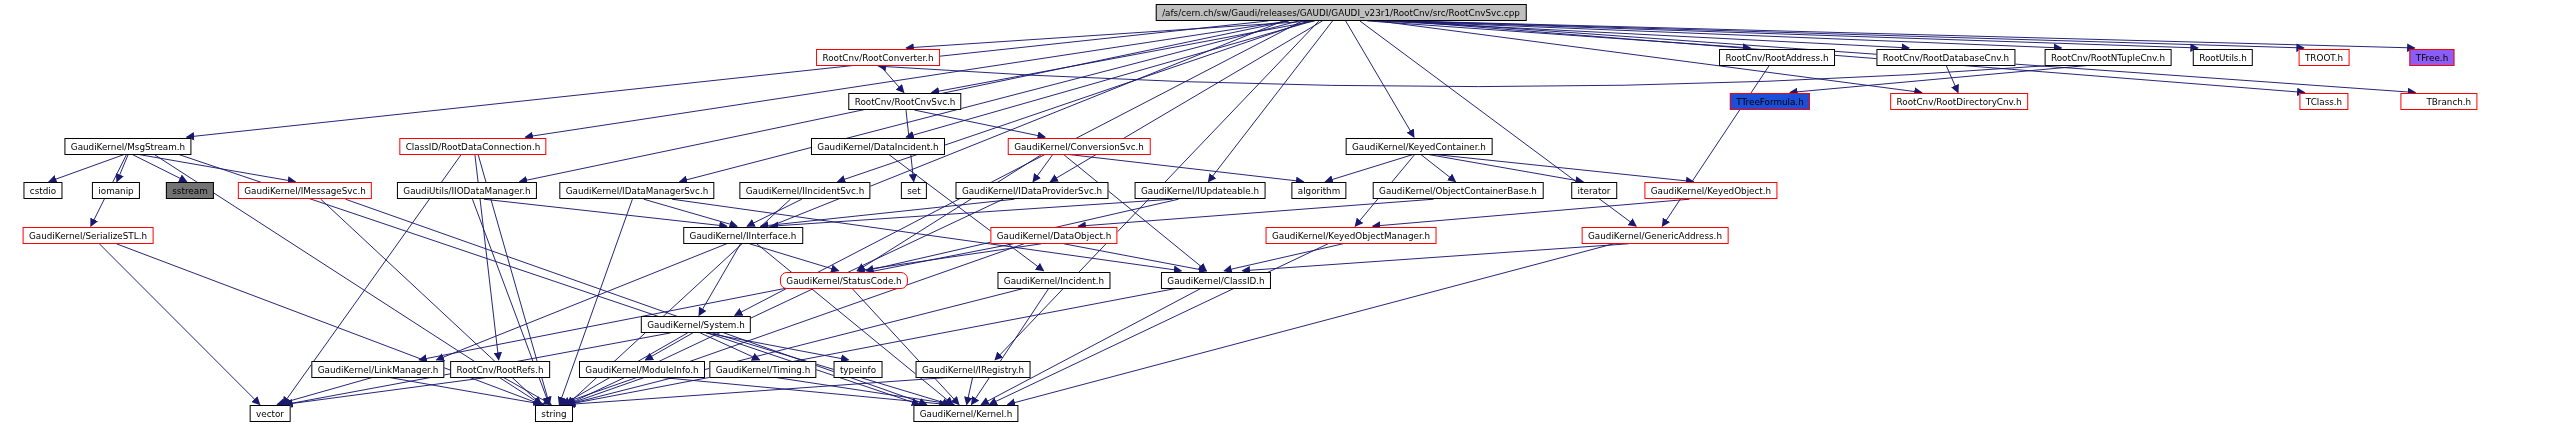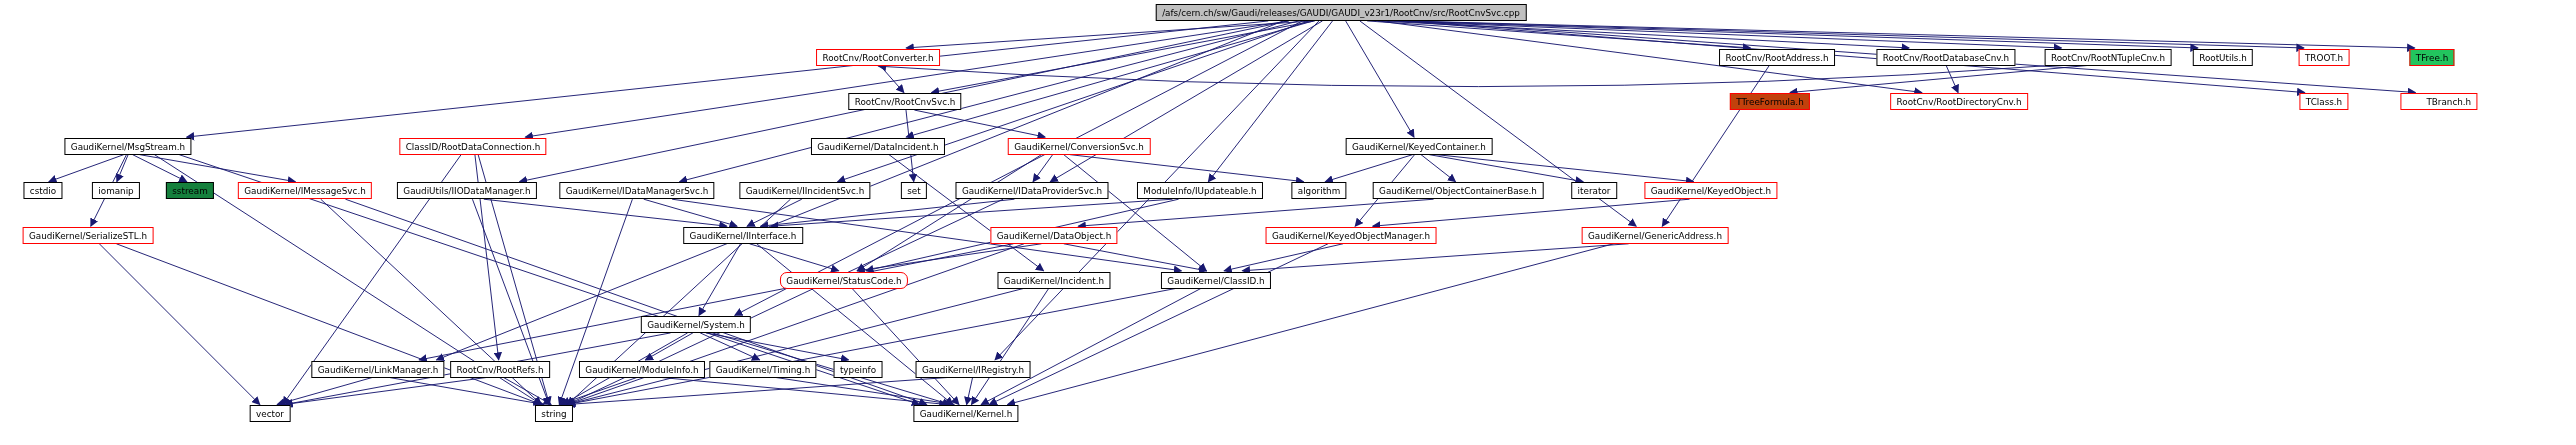--- a/index.html
+++ b/index.html
@@ -143,41 +143,41 @@
         <path d="M1741.2,427 L839.5,599" fill="none" stroke="#191970" stroke-width="1.4" marker-end="url(#arrowhead)"></path>
       </g>
   </svg>
 <div class="node" style="left: 1341px; top: 4px; border-color: rgb(0, 0, 0); background: rgb(191, 191, 191); color: rgb(0, 0, 0);">/afs/cern.ch/sw/Gaudi/releases/GAUDI/GAUDI_v23r1/RootCnv/src/RootCnvSvc.cpp</div>
     <div class="node" style="left: 878px; top: 49px; border-color: rgb(255, 0, 0); background: rgb(255, 255, 255); color: rgb(0, 0, 0);">RootCnv/RootConverter.h</div>
     <div class="node" style="left: 1777px; top: 49px; border-color: rgb(0, 0, 0); background: rgb(255, 255, 255); color: rgb(0, 0, 0);">RootCnv/RootAddress.h</div>
     <div class="node" style="left: 1946px; top: 49px; border-color: rgb(0, 0, 0); background: rgb(255, 255, 255); color: rgb(0, 0, 0);">RootCnv/RootDatabaseCnv.h</div>
     <div class="node" style="left: 2108px; top: 49px; border-color: rgb(0, 0, 0); background: rgb(255, 255, 255); color: rgb(0, 0, 0);">RootCnv/RootNTupleCnv.h</div>
     <div class="node" style="left: 2223px; top: 49px; border-color: rgb(0, 0, 0); background: rgb(255, 255, 255); color: rgb(0, 0, 0);">RootUtils.h</div>
     <div class="node" style="left: 2324px; top: 49px; border-color: rgb(255, 0, 0); background: rgb(255, 255, 255); color: rgb(0, 0, 0);">TROOT.h</div>
-    <div class="node" style="left: 2432px; top: 49px; border-color: rgb(255, 0, 0); background: #22c55e; color: rgb(0, 0, 0);">TFree.h</div>
+    <div class="node" style="left: 2432px; top: 49px; border-color: rgb(255, 0, 0); background: #8b5cf6; color: rgb(0, 0, 0);">TFree.h</div>
     <div class="node" style="left: 905px; top: 93px; border-color: rgb(0, 0, 0); background: rgb(255, 255, 255); color: rgb(0, 0, 0);">RootCnv/RootCnvSvc.h</div>
-    <div class="node" style="left: 1770px; top: 93px; border-color: rgb(255, 0, 0); background: #c2410c; color: rgb(0, 0, 0);">TTreeFormula.h</div>
+    <div class="node" style="left: 1770px; top: 93px; border-color: rgb(255, 0, 0); background: #1d4ed8; color: rgb(0, 0, 0);">TTreeFormula.h</div>
     <div class="node" style="left: 1959px; top: 93px; border-color: rgb(255, 0, 0); background: rgb(255, 255, 255); color: rgb(0, 0, 0);">RootCnv/RootDirectoryCnv.h</div>
     <div class="node" style="left: 2324px; top: 93px; border-color: rgb(255, 0, 0); background: rgb(255, 255, 255); color: rgb(0, 0, 0);">TClass.h</div>
     <div class="node" style="left: 2439px; top: 93px; border-color: rgb(255, 0, 0); background: rgb(255, 255, 255); color: rgb(0, 0, 0); padding-left: 25px;">TBranch.h</div>
     <div class="node" style="left: 128px; top: 138px; border-color: rgb(0, 0, 0); background: rgb(255, 255, 255); color: rgb(0, 0, 0);">GaudiKernel/MsgStream.h</div>
     <div class="node" style="left: 473px; top: 138px; border-color: rgb(255, 0, 0); background: rgb(255, 255, 255); color: rgb(0, 0, 0);">ClassID/RootDataConnection.h</div>
     <div class="node" style="left: 878px; top: 138px; border-color: rgb(0, 0, 0); background: rgb(255, 255, 255); color: rgb(0, 0, 0);">GaudiKernel/DataIncident.h</div>
     <div class="node" style="left: 1054px; top: 138px; border-color: rgb(255, 0, 0); background: rgb(255, 255, 255); color: rgb(0, 0, 0); margin-left: 25px;">GaudiKernel/ConversionSvc.h</div>
     <div class="node" style="left: 1419px; top: 138px; border-color: rgb(0, 0, 0); background: rgb(255, 255, 255); color: rgb(0, 0, 0);">GaudiKernel/KeyedContainer.h</div>
     <div class="node" style="left: 43px; top: 182px; border-color: rgb(0, 0, 0); background: rgb(255, 255, 255); color: rgb(0, 0, 0);">cstdio</div>
     <div class="node" style="left: 116px; top: 182px; border-color: rgb(0, 0, 0); background: rgb(255, 255, 255); color: rgb(0, 0, 0);">iomanip</div>
-    <div class="node" style="left: 190px; top: 182px; border-color: rgb(0, 0, 0); background: #15803d; color: rgb(0, 0, 0); text-align: right;">sstream</div>
+    <div class="node" style="left: 190px; top: 182px; border-color: rgb(0, 0, 0); background: #737373; color: rgb(0, 0, 0); text-align: right;">sstream</div>
     <div class="node" style="left: 305px; top: 182px; border-color: rgb(255, 0, 0); background: rgb(255, 255, 255); color: rgb(0, 0, 0);">GaudiKernel/IMessageSvc.h</div>
     <div class="node" style="left: 467px; top: 182px; border-color: rgb(0, 0, 0); background: rgb(255, 255, 255); color: rgb(0, 0, 0);">GaudiUtils/IIODataManager.h</div>
     <div class="node" style="left: 637px; top: 182px; border-color: rgb(0, 0, 0); background: rgb(255, 255, 255); color: rgb(0, 0, 0);">GaudiKernel/IDataManagerSvc.h</div>
     <div class="node" style="left: 805px; top: 182px; border-color: rgb(0, 0, 0); background: rgb(255, 255, 255); color: rgb(0, 0, 0);">GaudiKernel/IIncidentSvc.h</div>
     <div class="node" style="left: 914px; top: 182px; border-color: rgb(0, 0, 0); background: rgb(255, 255, 255); color: rgb(0, 0, 0);">set</div>
     <div class="node" style="left: 1032px; top: 182px; border-color: rgb(0, 0, 0); background: rgb(255, 255, 255); color: rgb(0, 0, 0);">GaudiKernel/IDataProviderSvc.h</div>
-    <div class="node" style="left: 1200px; top: 182px; border-color: rgb(0, 0, 0); background: rgb(255, 255, 255); color: rgb(0, 0, 0);">ModuleInfo/IUpdateable.h</div>
+    <div class="node" style="left: 1200px; top: 182px; border-color: rgb(0, 0, 0); background: rgb(255, 255, 255); color: rgb(0, 0, 0);">GaudiKernel/IUpdateable.h</div>
     <div class="node" style="left: 1319px; top: 182px; border-color: rgb(0, 0, 0); background: rgb(255, 255, 255); color: rgb(0, 0, 0);">algorithm</div>
     <div class="node" style="left: 1458px; top: 182px; border-color: rgb(0, 0, 0); background: rgb(255, 255, 255); color: rgb(0, 0, 0);">GaudiKernel/ObjectContainerBase.h</div>
     <div class="node" style="left: 1594px; top: 182px; border-color: rgb(0, 0, 0); background: rgb(255, 255, 255); color: rgb(0, 0, 0);">iterator</div>
     <div class="node" style="left: 1711px; top: 182px; border-color: rgb(255, 0, 0); background: rgb(255, 255, 255); color: rgb(0, 0, 0);">GaudiKernel/KeyedObject.h</div>
     <div class="node" style="left: 88px; top: 227px; border-color: rgb(255, 0, 0); background: rgb(255, 255, 255); color: rgb(0, 0, 0);">GaudiKernel/SerializeSTL.h</div>
     <div class="node" style="left: 743px; top: 227px; border-color: rgb(0, 0, 0); background: rgb(255, 255, 255); color: rgb(0, 0, 0);">GaudiKernel/IInterface.h</div>
     <div class="node" style="left: 1054px; top: 227px; border-color: rgb(255, 0, 0); background: rgb(255, 255, 255); color: rgb(0, 0, 0);">GaudiKernel/DataObject.h</div>
     <div class="node" style="left: 1351px; top: 227px; border-color: rgb(255, 0, 0); background: rgb(255, 255, 255); color: rgb(0, 0, 0);">GaudiKernel/KeyedObjectManager.h</div>
     <div class="node" style="left: 1655px; top: 227px; border-color: rgb(255, 0, 0); background: rgb(255, 255, 255); color: rgb(0, 0, 0);">GaudiKernel/GenericAddress.h</div>
     <div class="node" style="left: 844px; top: 272px; border-color: rgb(255, 0, 0); background: rgb(255, 255, 255); color: rgb(0, 0, 0); border-radius: 7px;">GaudiKernel/StatusCode.h</div>

